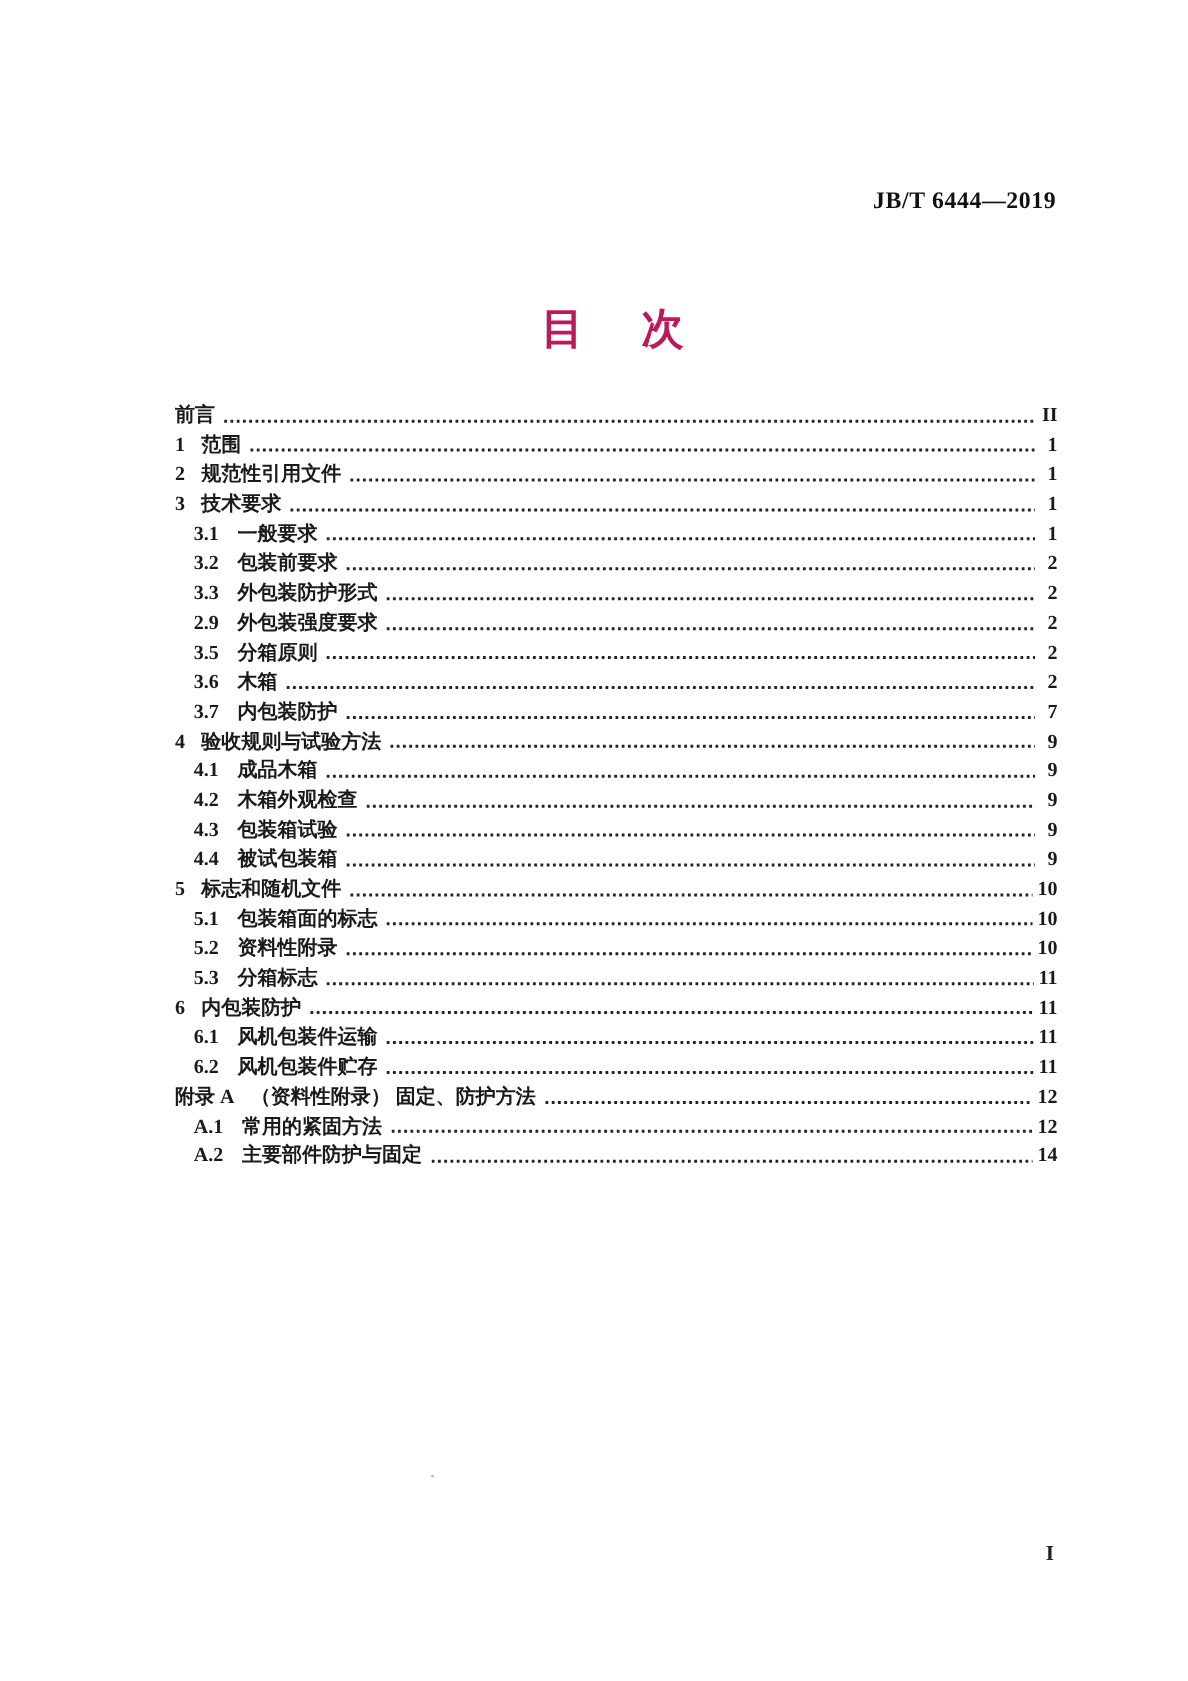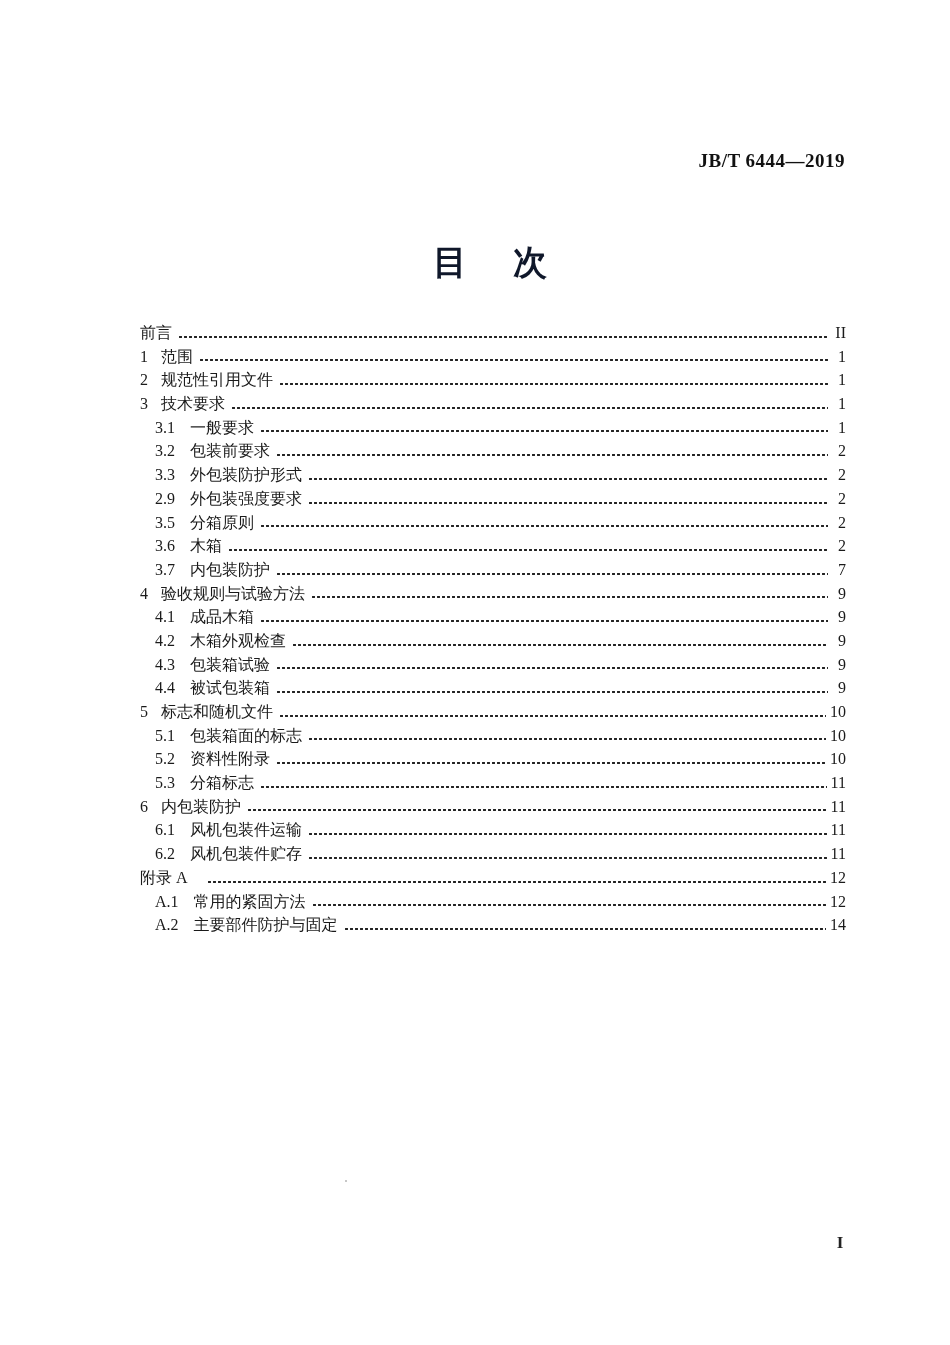--- a/index.html
+++ b/index.html
@@ -28,35 +28,35 @@
   .doc-title {
     position: absolute;
     top: 240px;
     left: 140px;
     width: 706px;
     margin: 0;
     text-align: center;
     font-size: 34px;
     font-weight: bold;
     letter-spacing: 6px;
-    color: #0f172a;
+    color: #be185d;
   }
   .toc {
     position: absolute;
     top: 321px;
     left: 140px;
     width: 706px;
   }
   .toc-row {
     display: flex;
     align-items: stretch;
     height: 23.7px;
     line-height: 23.7px;
     font-size: 16px;
-    font-weight: normal;
+    font-weight: bold;
     white-space: nowrap;
   }
   .toc-row.sub { padding-left: 15px; }
   .toc-row .num { margin-right: 13px; }
   .toc-row.sub .num { margin-right: 15px; }
   .toc-row .num:empty { display: none; }
   .leader {
     flex: 1;
     margin: 0 4px 0 6px;
     background-image: radial-gradient(circle, #222 1.1px, rgba(0,0,0,0) 1.5px);
@@ -242,20 +242,21 @@
     <span class="pg">11</span>
   </div>
       <div class="toc-row sub">
     <span class="num">6.2</span>
     <span class="label">风机包装件贮存</span>
     <span class="leader"></span>
     <span class="pg">11</span>
   </div>
       <div class="toc-row">
     <span class="num">附录 A</span>
+    <span class="label">（资料性附录） 固定、防护方法</span>
     <span class="leader"></span>
     <span class="pg">12</span>
   </div>
       <div class="toc-row sub">
     <span class="num">A.1</span>
     <span class="label">常用的紧固方法</span>
     <span class="leader"></span>
     <span class="pg">12</span>
   </div>
       <div class="toc-row sub">

